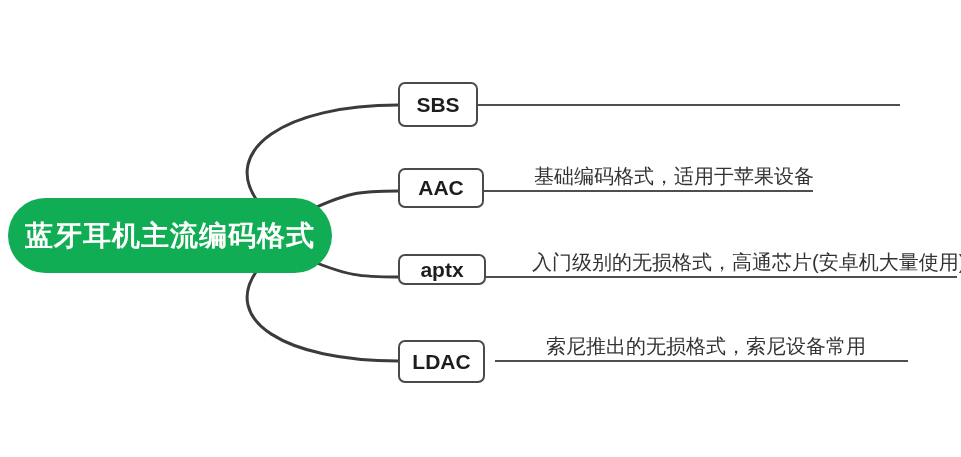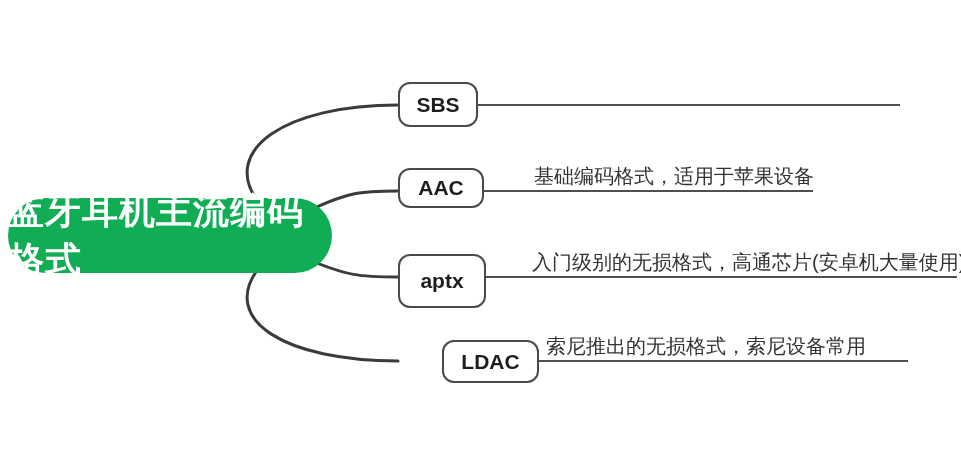--- a/index.html
+++ b/index.html
@@ -38,40 +38,40 @@
   }
 
   .root-node {
     position: absolute;
     left: 8px; top: 198px;
     width: 324px; height: 75px;
     border-radius: 38px;
     background: var(--root-fill);
     color: var(--root-text);
     display: flex; align-items: center; justify-content: center;
-    font-size: 36px; font-weight: bold;
+    font-size: 28px; font-weight: bold;
     letter-spacing: 1px;
     z-index: 2;
   }
 
   .node-box {
     position: absolute;
     left: 398px;
     background: #fff;
     border: 2px solid var(--box-border);
-    border-radius: 12px;
+    border-radius: 7px;
     display: flex; align-items: center; justify-content: center;
     font-size: 21px; font-weight: bold;
     color: var(--node-text);
     z-index: 2;
   }
   .b1 { top: 82px;  width: 80px; height: 45px; }
   .b2 { top: 168px; width: 86px; height: 40px; }
-  .b3 { top: 254px; width: 88px; height: 54px; }
-  .b4 { top: 340px; width: 97px; height: 43px; margin-left: 44px; }
+  .b3 { top: 254px; width: 88px; height: 31px; }
+  .b4 { top: 340px; width: 87px; height: 43px; }
 
   .branch-line {
     position: absolute;
     height: 2px;
     background: var(--line-color);
     z-index: 1;
   }
   .l1 { left: 478px; top: 104px; width: 422px; }
   .l2 { left: 484px; top: 190px; width: 329px; }
   .l3 { left: 486px; top: 276px; width: 471px; }

